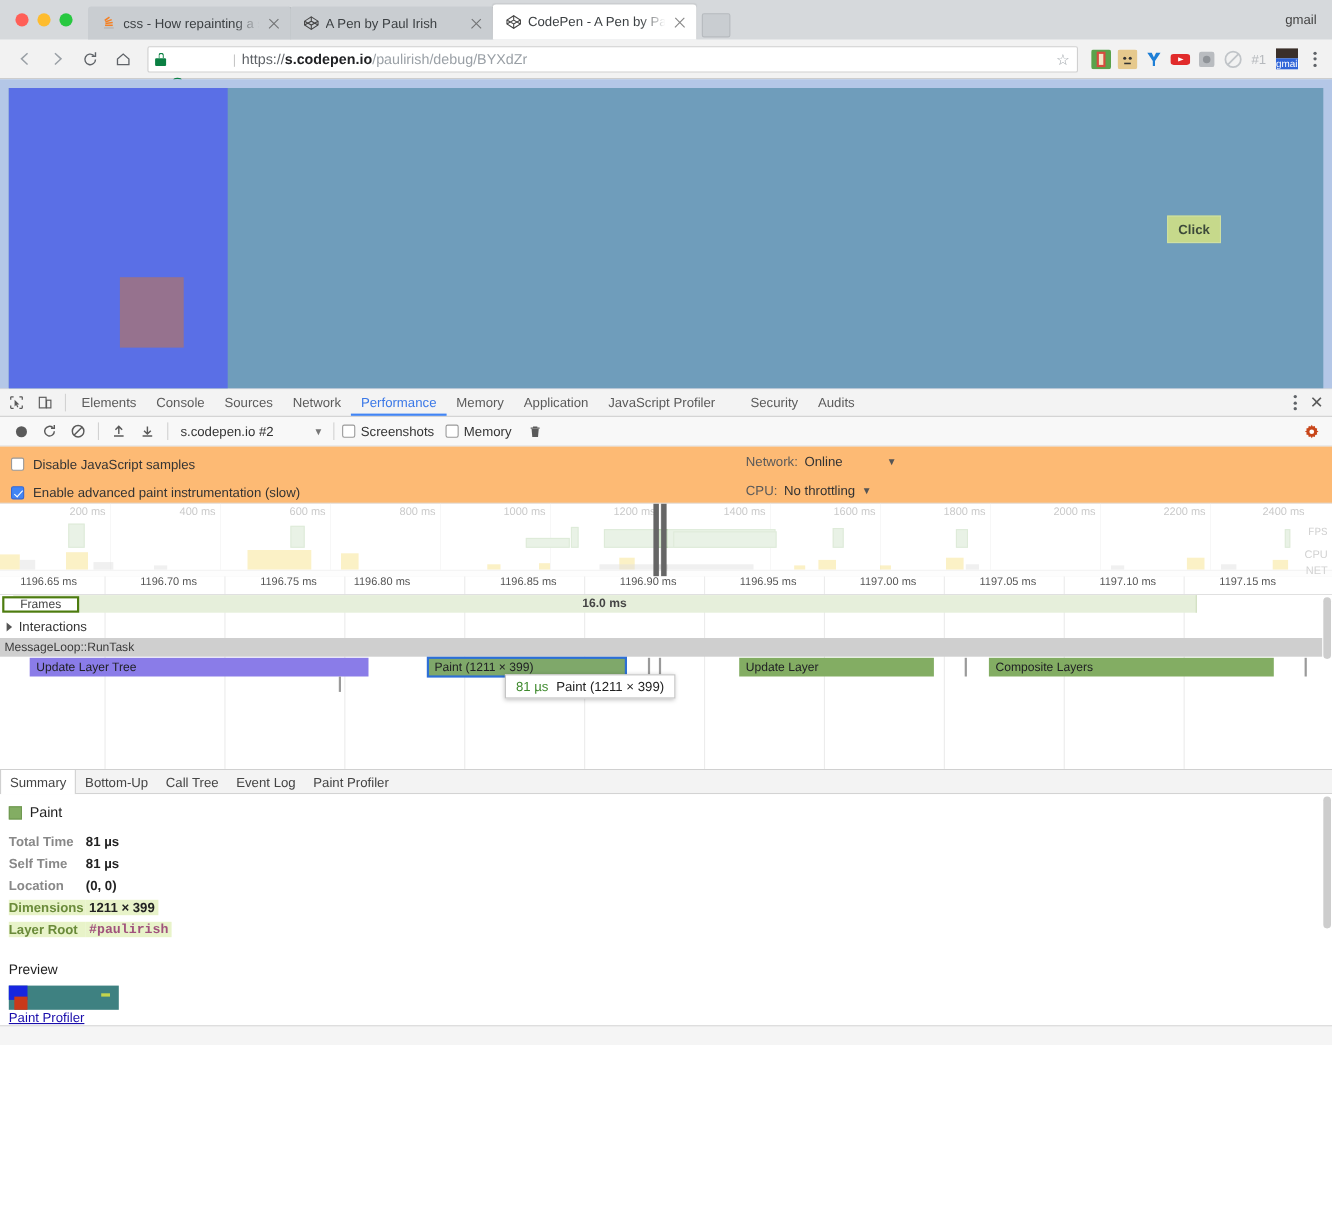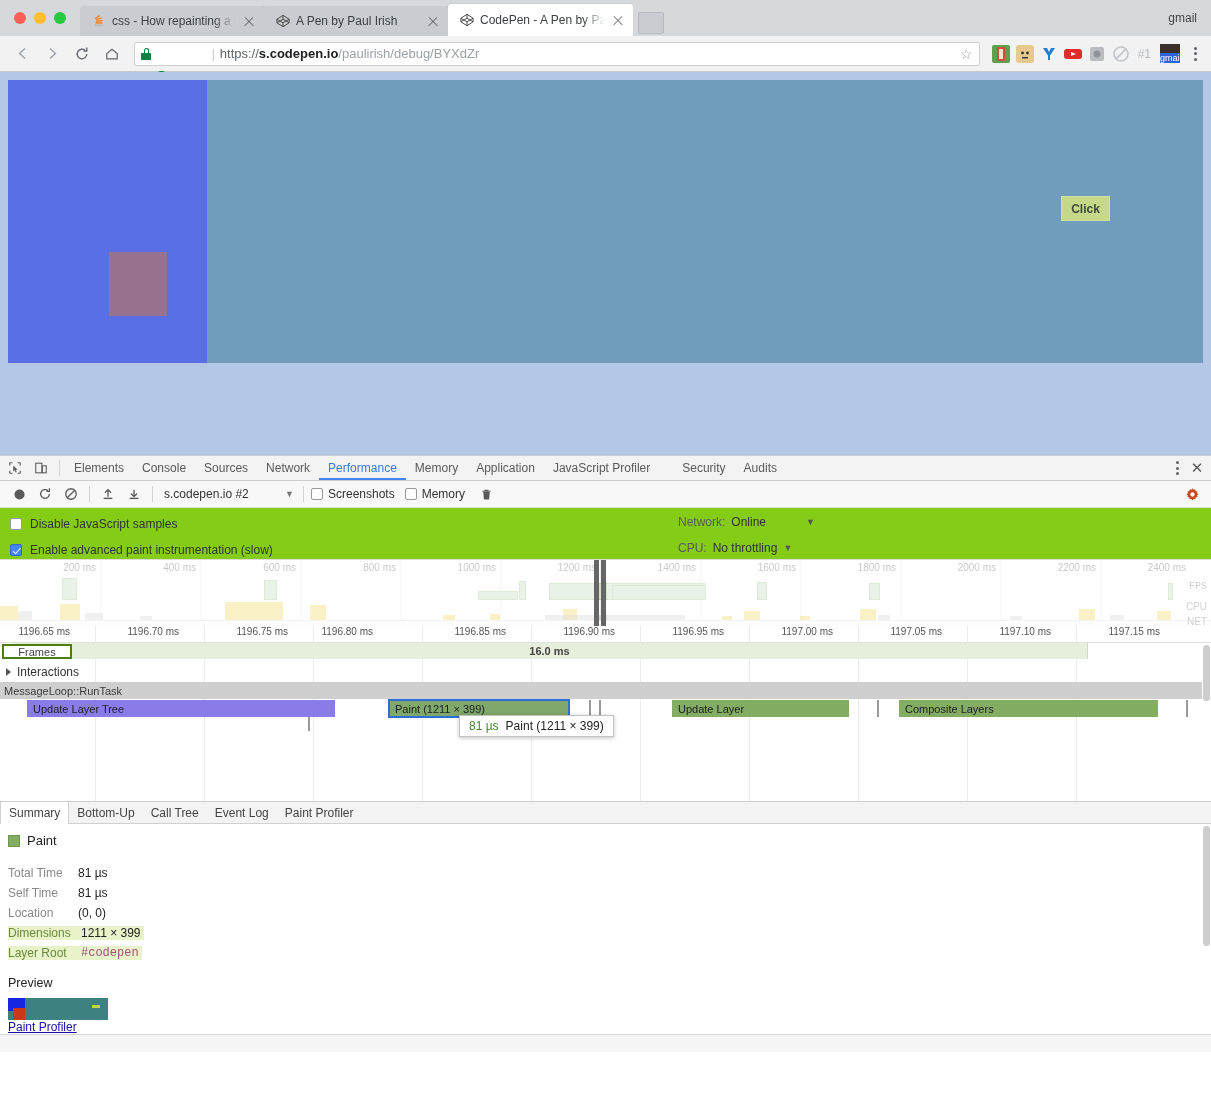--- a/index.html
+++ b/index.html
@@ -72,21 +72,21 @@
   .urltext { font-size:13px; color:#9aa0a6; white-space:nowrap; }
   .urltext .scheme { color:#5f6368; }
   .urltext .host { color:#202124; font-weight:600; }
   .star { margin-left:auto; color:#9aa0a6; font-size:14px; }
   .extbar { display:flex; align-items:center; gap:6px; padding-left:4px; }
   .ext { width:18px; height:18px; border-radius:2px; display:block; }
   .kebab { width:16px; height:18px; display:flex; flex-direction:column; justify-content:center; align-items:center; gap:2.5px; }
   .kebab i { width:3px; height:3px; background:#5f6368; border-radius:50%; display:block; }
 
   
-  .viewport { position:relative; width:1211px; height:383px; background:#b4c7e7; overflow:hidden; }
+  .viewport { position:relative; width:1211px; height:281px; background:#b4c7e7; overflow:hidden; }
   .vp-teal { position:absolute; left:8px; top:8px; width:1195px; height:283px; background:#6f9dbb; }
   .vp-blue { position:absolute; left:8px; top:8px; width:199px; height:283px; background:#5a6fe6; }
   .vp-inner { position:absolute; left:101px; top:172px; width:58px; height:64px; background:#96728e; }
   .clickbtn {
     position:absolute; left:1061px; top:124px; width:49px; height:25px;
     background:#c6d98b; border:1px solid #cfe0a2;
     display:flex; align-items:center; justify-content:center;
     font-size:12px; color:#3d4a3a; font-weight:bold;
   }
 
@@ -114,21 +114,21 @@
   .cbx { width:12px; height:12px; border:1px solid #999; border-radius:2px; background:#fff; display:inline-block; position:relative; }
   .cbx.on { background:#4285f4; border-color:#3367d6; }
   .cbx.on:after {
     content:""; position:absolute; left:3.5px; top:1px; width:3px; height:6.5px;
     border:solid #fff; border-width:0 1.6px 1.6px 0; transform:rotate(42deg);
   }
   .tb-right { margin-left:auto; display:flex; align-items:center; }
   .gear { color:#c8461a; font-size:14px; }
 
   .dt-settings {
-    padding:6px 10px 8px 10px; border-bottom:1px solid #dcdcdc; background:#84cc16;
+    padding:6px 10px 8px 10px; border-bottom:1px solid #dcdcdc; background:#fdba74;
     font-size:12px; color:#333; position:relative; height:52px;
   }
   .set-row { display:flex; align-items:center; height:20px; margin-bottom:6px; }
   .set-row .lbl { margin-left:8px; }
   .netrow { position:absolute; left:678px; top:7px; display:flex; align-items:center; gap:6px; font-size:12px; color:#333;}
   .cpurow { position:absolute; left:678px; top:33px; display:flex; align-items:center; gap:6px; font-size:12px; color:#333;}
   .dim { color:#5a5a5a; }
   .caret-sm { font-size:9px; color:#555; }
 
   
@@ -177,21 +177,21 @@
   }
   .tooltip .dur { color:#3f8a2e; }
 
   
   .detail-tabs { height:23px; display:flex; align-items:stretch; border-top:1px solid #d0d0d0; border-bottom:1px solid #d0d0d0; background:#f3f3f3; font-size:12px; }
   .dtab { padding:0 8px; display:flex; align-items:center; color:#444; }
   .dtab.selected { background:#fff; border-left:1px solid #d0d0d0; border-right:1px solid #d0d0d0; margin-bottom:-1px; }
   .detail-body { position:relative; height:228px; background:#fff; padding:9px 0 0 8px; font-size:12px; }
   .dsum-title { display:flex; align-items:center; gap:7px; font-size:13px; color:#222; margin-bottom:12px; }
   .swatch { width:12px; height:12px; background:#83ad63; border:1px solid #6f9850; display:block; }
-  .kv { display:flex; align-items:flex-end; height:20px; font-size:12px; }
+  .kv { display:flex; align-items:flex-start; height:20px; font-size:12px;font-weight:bold; }
   .kv .k { color:#888; width:70px; }
   .kv .v { color:#222; }
   .kv.hl .k { background:#e8f3c9; color:#6a8a3a; }
   .kv.hl .v { background:#e8f3c9; padding:0 3px; }
   .kv.hl .v.mono { font-family:"Liberation Mono", monospace; color:#a0527c; }
   .preview-lbl { margin-top:16px; font-size:12.5px; color:#222; }
   .preview-img { margin-top:8px; width:100px; height:22px; position:relative; background:#3e8181; }
   .pv-blue { position:absolute; left:0; top:0; width:17px; height:13px; background:#1726e0; }
   .pv-red { position:absolute; left:5px; top:10px; width:12px; height:12px; background:#c9391a; }
   .pv-yellow { position:absolute; right:8px; top:7px; width:8px; height:3px; background:#c3d44d; }
@@ -623,21 +623,21 @@
     <div class="kv">
       <span class="k">Location</span>
       <span class="v">(0, 0)</span>
     </div>
     <div class="kv hl">
       <span class="k">Dimensions</span>
       <span class="v">1211 × 399</span>
     </div>
     <div class="kv hl">
       <span class="k">Layer Root</span>
-      <span class="v mono">#codepen</span>
+      <span class="v mono">#paulirish</span>
     </div>
 
     <div class="preview-lbl">Preview</div>
     <div class="preview-img">
       <span class="pv-blue"></span>
       <span class="pv-red"></span>
       <span class="pv-yellow"></span>
     </div>
     <a class="pp-link" href="#">Paint Profiler</a>
 

